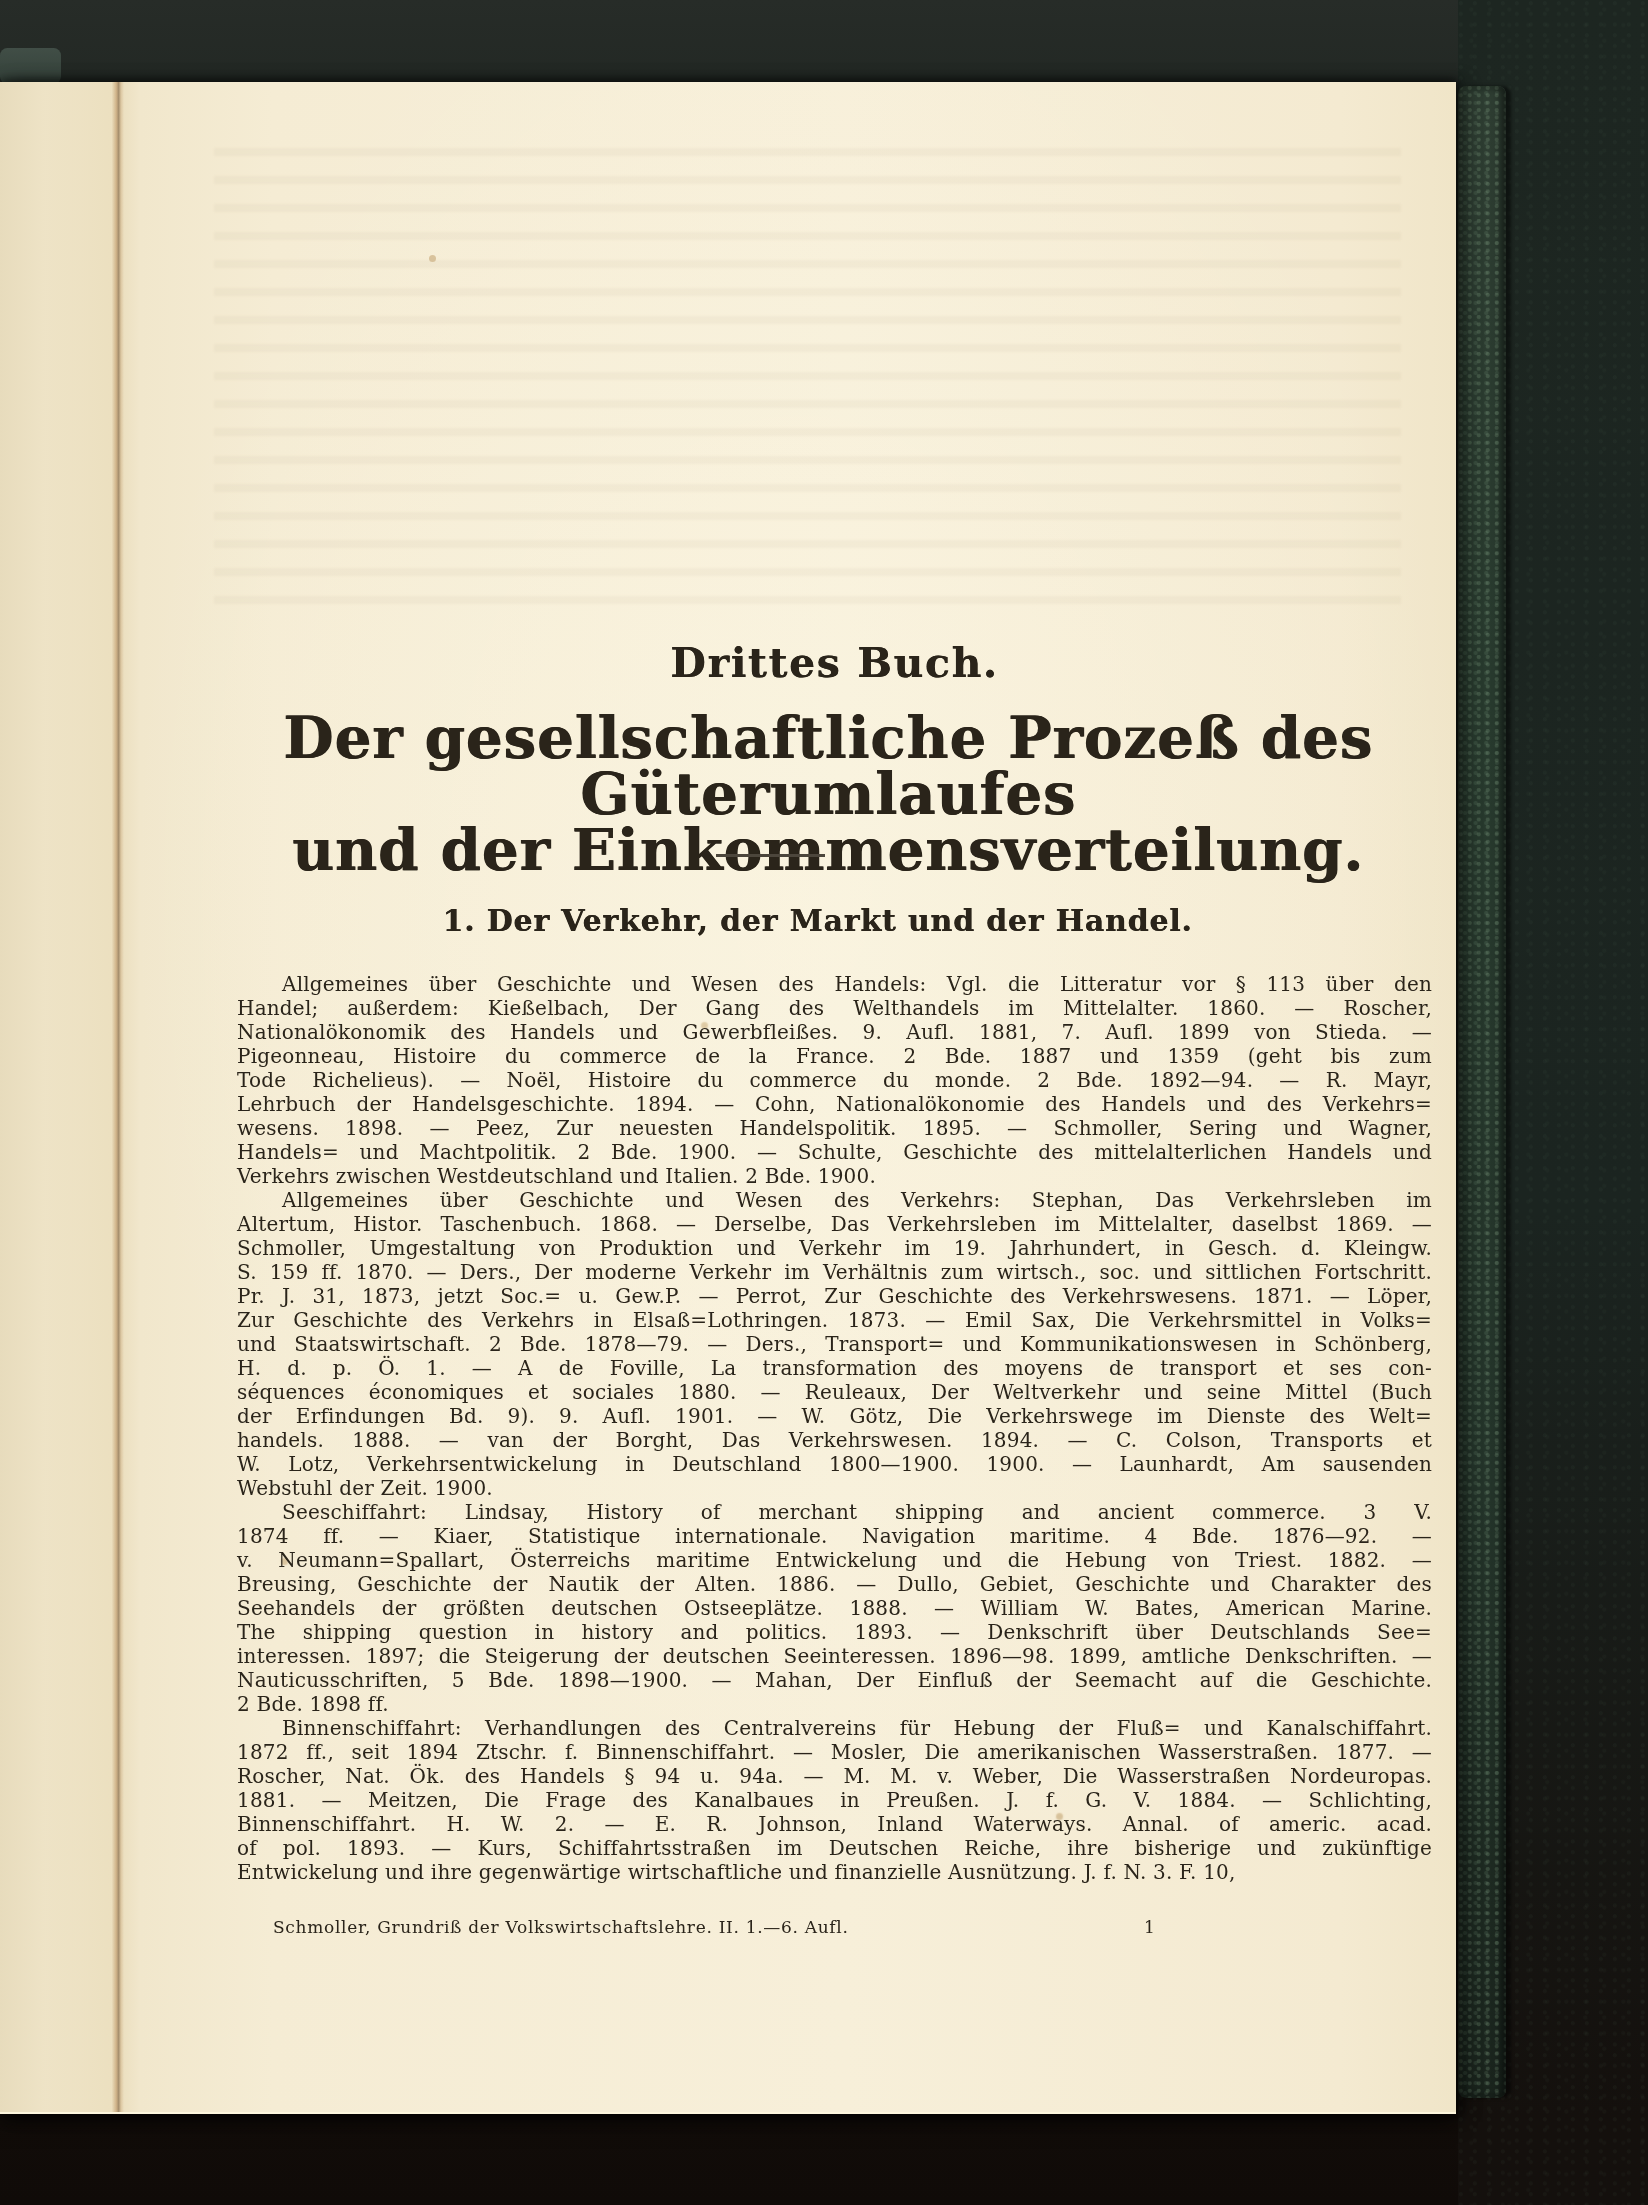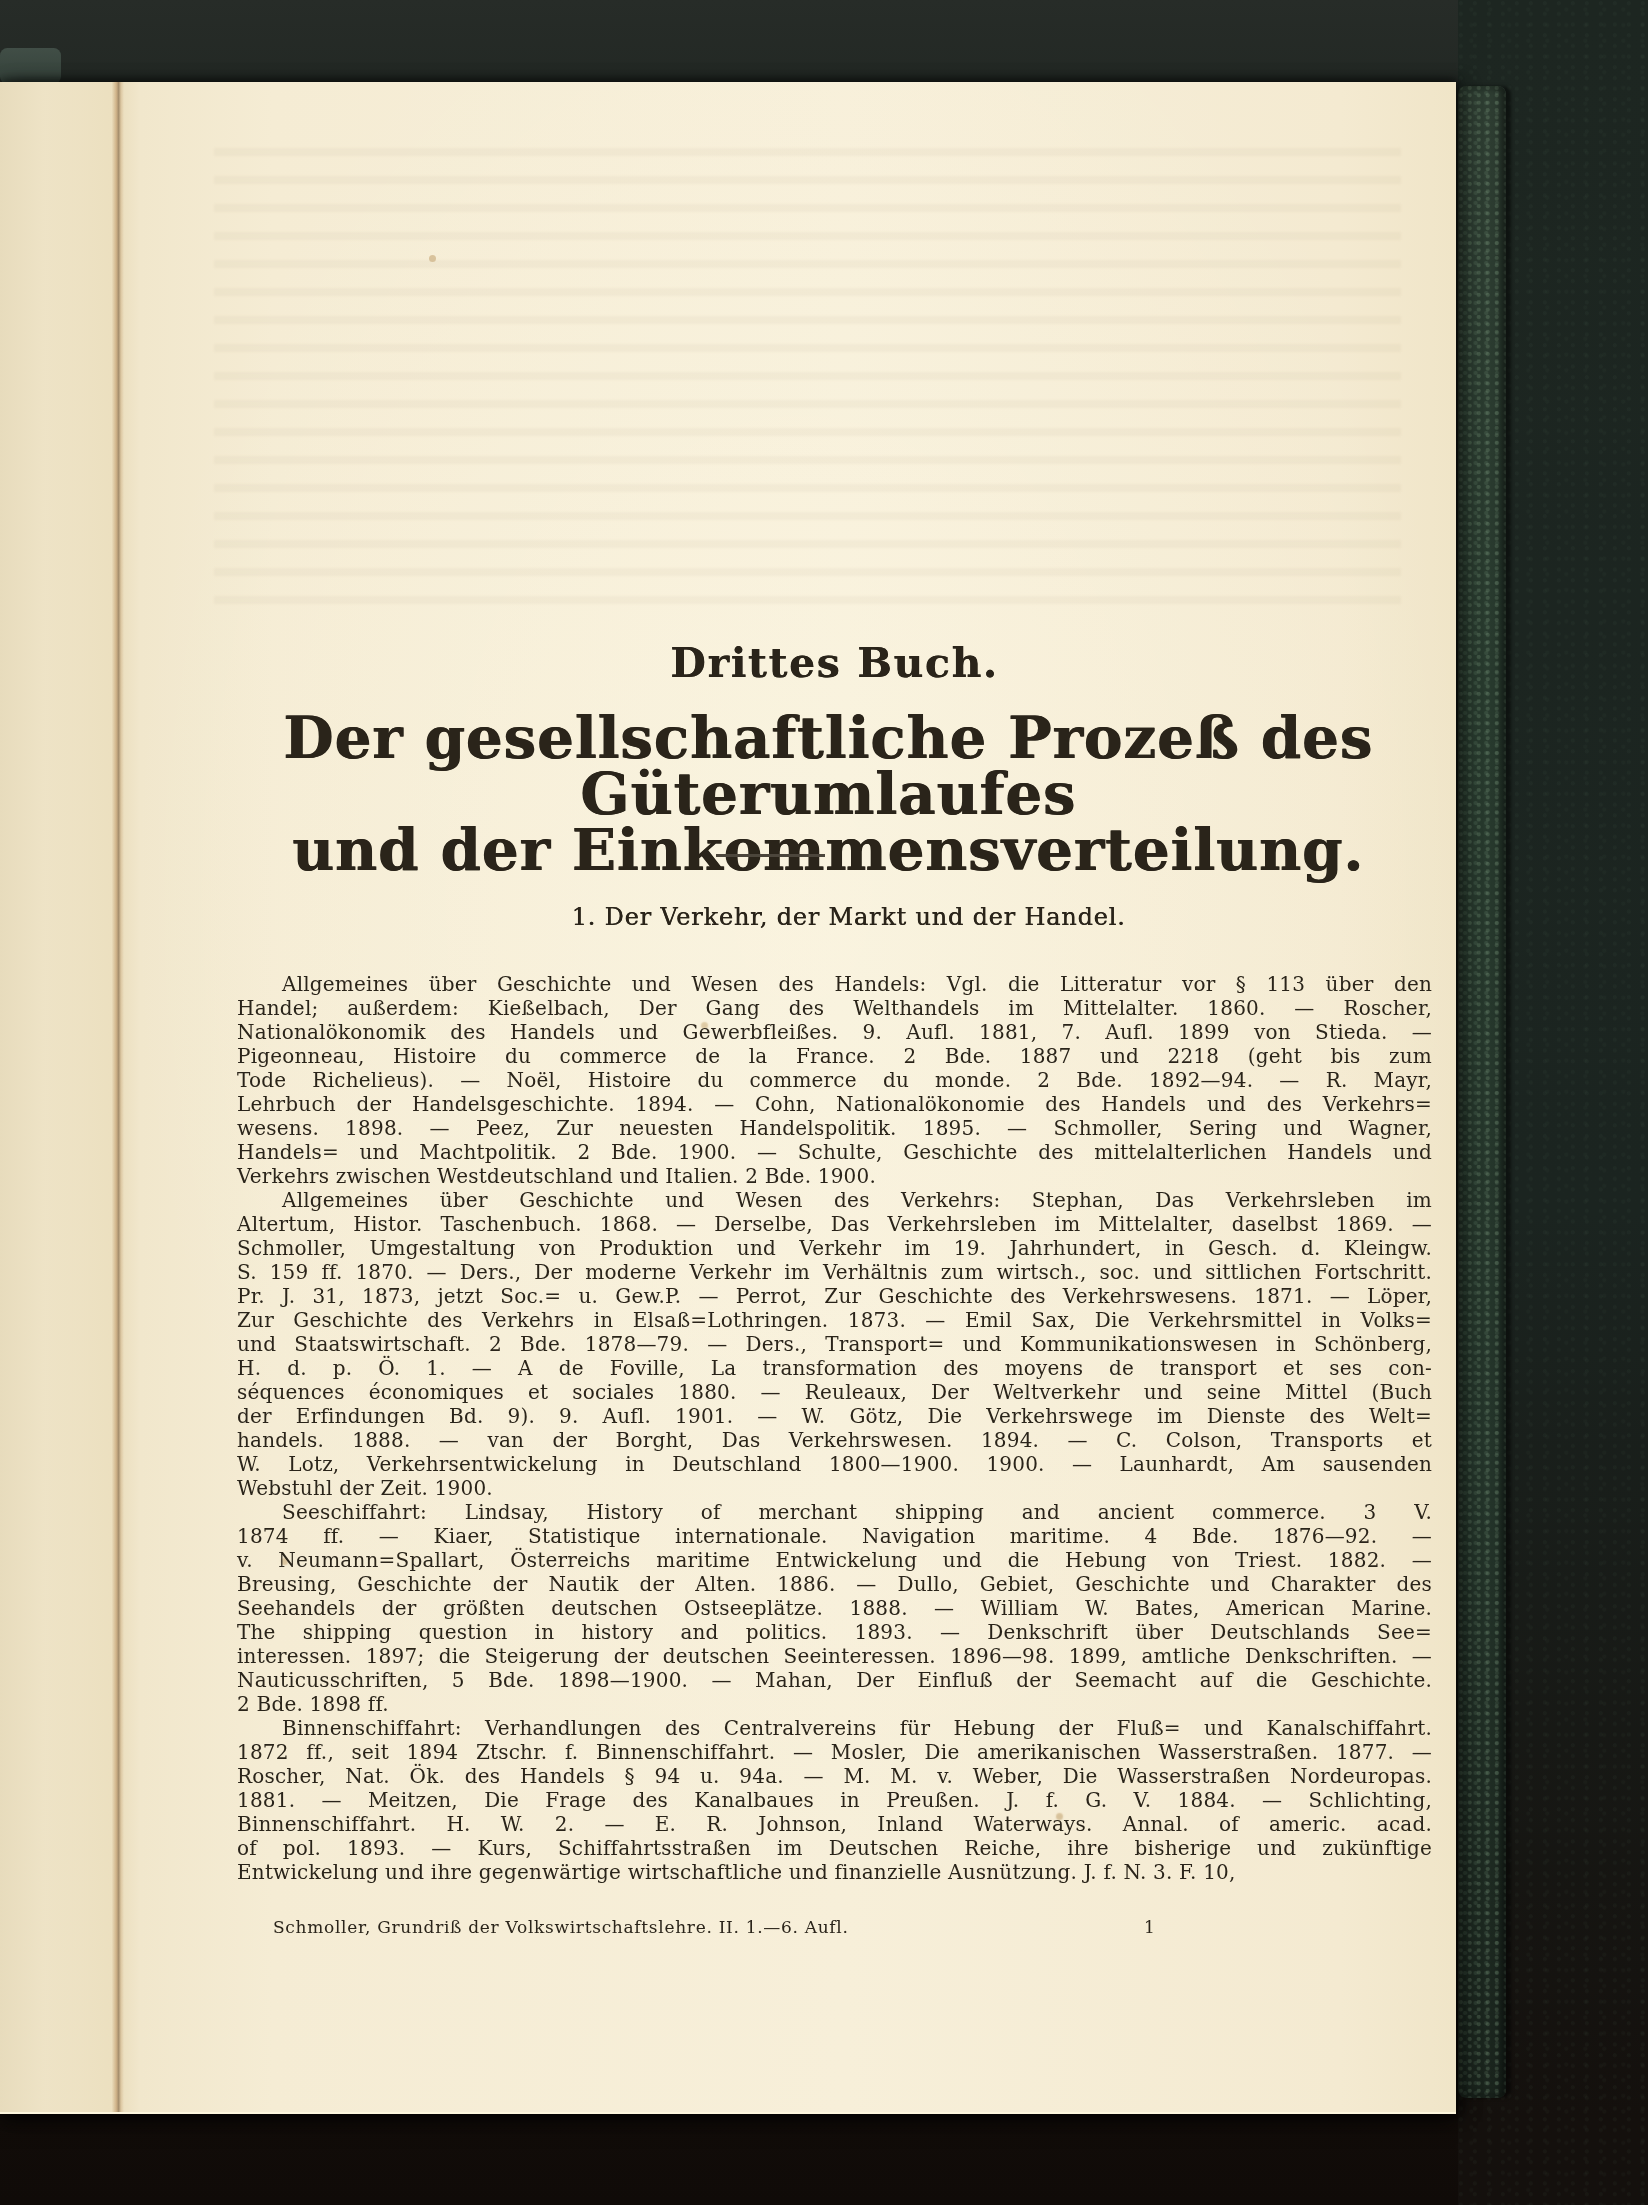--- a/index.html
+++ b/index.html
@@ -66,22 +66,22 @@
   .main-title{
     position:absolute; left:223px; top:620px; width:1210px;
     font-size:58px; line-height:56px; font-weight:700; text-align:center;
     letter-spacing:0.8px; text-shadow:0.7px 0 0 currentColor;
   }
   .title-rule{
     position:absolute; left:716px; top:772px; width:109px; height:2.5px;
     background:#4c463c;
   }
   .section-heading{
-    position:absolute; left:251px; top:813px; width:1195px;
-    font-size:24px; font-weight:400; text-align:center; letter-spacing:0.8px;
+    position:absolute; left:220px; top:813px; width:1195px;
+    font-size:30px; font-weight:700; text-align:center; letter-spacing:0.8px;
     text-shadow:0.4px 0 0 currentColor;
   }
   .body-text{
     position:absolute; left:237px; top:882px; width:1195px;
     font-size:20px; line-height:24px; letter-spacing:0.2px;
   }
   .para .line{ text-align:justify; text-align-last:justify; white-space:normal; }
   .para .line:last-child{ text-align-last:left; }
   .para .line:first-child{ text-indent:45px; }
   .footer{
@@ -113,21 +113,21 @@
 
   <div class="title-rule"></div>
 
   <div class="section-heading ink">1. Der Verkehr, der Markt und der Handel.</div>
 
   <div class="body-text ink">
       <div class="para">
         <div class="line">Allgemeines über Geschichte und Wesen des Handels: Vgl. die Litteratur vor § 113 über den</div>
         <div class="line">Handel; außerdem: Kießelbach, Der Gang des Welthandels im Mittelalter. 1860. — Roscher,</div>
         <div class="line">Nationalökonomik des Handels und Gewerbfleißes. 9. Aufl. 1881, 7. Aufl. 1899 von Stieda. —</div>
-        <div class="line">Pigeonneau, Histoire du commerce de la France. 2 Bde. 1887 und 2218 (geht bis zum</div>
+        <div class="line">Pigeonneau, Histoire du commerce de la France. 2 Bde. 1887 und 1359 (geht bis zum</div>
         <div class="line">Tode Richelieus). — Noël, Histoire du commerce du monde. 2 Bde. 1892—94. — R. Mayr,</div>
         <div class="line">Lehrbuch der Handelsgeschichte. 1894. — Cohn, Nationalökonomie des Handels und des Verkehrs=</div>
         <div class="line">wesens. 1898. — Peez, Zur neuesten Handelspolitik. 1895. — Schmoller, Sering und Wagner,</div>
         <div class="line">Handels= und Machtpolitik. 2 Bde. 1900. — Schulte, Geschichte des mittelalterlichen Handels und</div>
         <div class="line">Verkehrs zwischen Westdeutschland und Italien. 2 Bde. 1900.</div>
       </div>
       <div class="para">
         <div class="line">Allgemeines über Geschichte und Wesen des Verkehrs: Stephan, Das Verkehrsleben im</div>
         <div class="line">Altertum, Histor. Taschenbuch. 1868. — Derselbe, Das Verkehrsleben im Mittelalter, daselbst 1869. —</div>
         <div class="line">Schmoller, Umgestaltung von Produktion und Verkehr im 19. Jahrhundert, in Gesch. d. Kleingw.</div>

